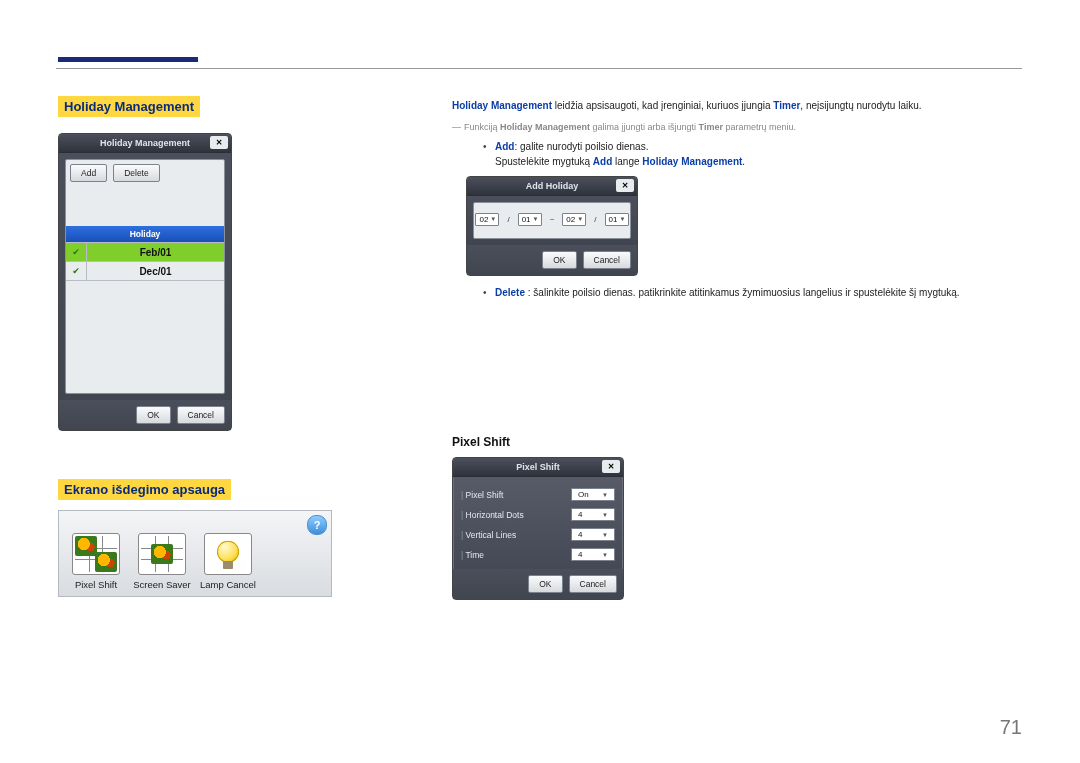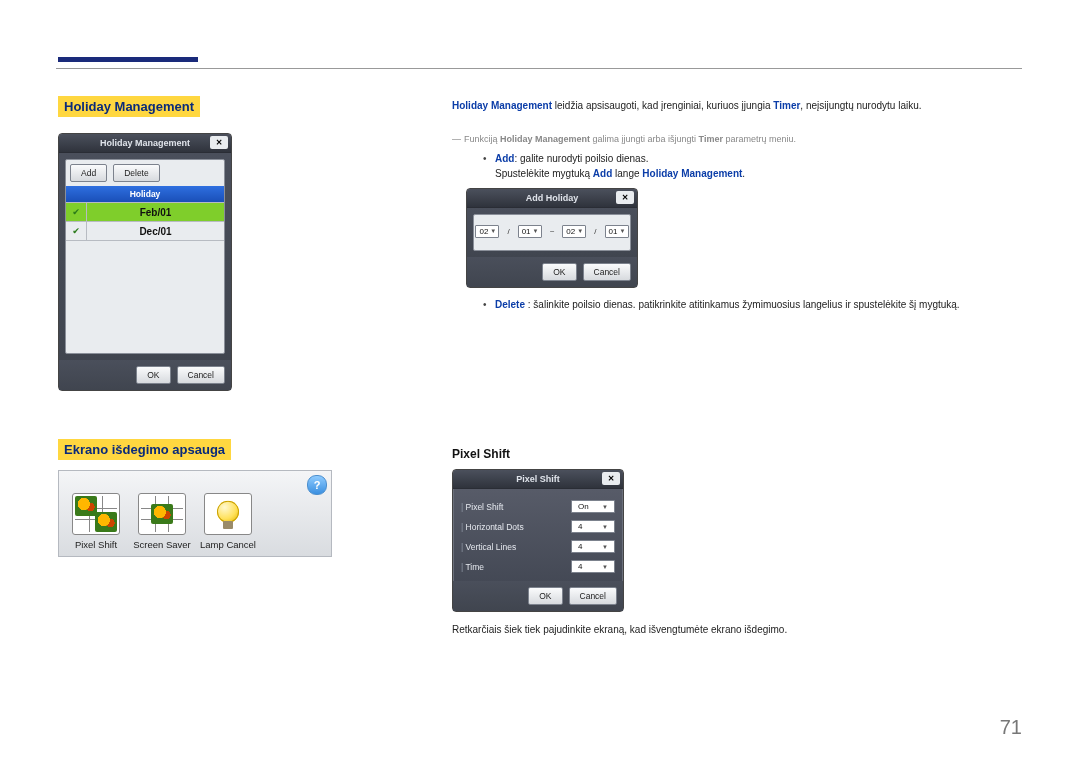--- a/index.html
+++ b/index.html
@@ -52,21 +52,21 @@
   }
   .sub-title {
     color: #111;
     font-weight: bold;
     font-size: 12px;
     margin-bottom: 8px;
   }
   .blue { color: #0b3da8; font-weight: bold; }
   .bold { font-weight: bold; }
   .text-line { font-size: 10px; line-height: 1.55; color: #222; }
-  .grey-note { font-size: 9px; color: #888; margin: 20px 0 6px 0; }
+  .grey-note { font-size: 9px; color: #888; margin: 8px 0 6px 0; }
   .grey-note .dash { margin-right: 3px; }
   ul.bullets { list-style: none; padding-left: 14px; margin: 4px 0; }
   ul.bullets li { position: relative; padding: 1px 0; font-size: 10px; line-height: 1.5; margin-left: 29px; }
   ul.bullets li::before { content: "•"; position: absolute; left: -12px; color: #444; }
 
   
   .win {
     border: 1px solid #444;
     border-radius: 4px;
     background: linear-gradient(#5b5f6c, #3e434f);
@@ -126,21 +126,21 @@
     padding: 6px 6px 6px 0;
     background: linear-gradient(#4a4f5b, #40454f);
   }
 
   
   .hm-win { width: 172px; }
   .hm-addrow { display:flex; gap:6px; padding:4px; }
   .hm-hdr {
     background: linear-gradient(#2e6fe0, #1a4fb8);
     color:#fff; text-align:center; font-weight:bold;
-    font-size:8.5px; padding:3px 0;
+    font-size:8.5px; padding:3px 0;margin-top:40px;
   }
   .hm-row {
     display:flex; align-items:center;
     height:18px; border-top:1px solid #b7bbc2;
   }
   .hm-row.selected { background: #7fce2b; }
   .hm-chk {
     width:20px; display:flex; justify-content:center; align-items:center;
     border-right:1px solid #b7bbc2; height:100%;
   }
@@ -406,17 +406,16 @@
               <span class="caret">▼</span>
             </span>
         </div>
       </div>
       <div class="win-footer">
         <span class="win-btn">OK</span>
         <span class="win-btn">Cancel</span>
       </div>
     </div>
 
-    <div class="text-line" style="margin-top:10px;">Retkarčiais šiek tiek pajudinkite ekraną, kad išvengtumėte ekrano išdegimo.</div>
   </div>
 
   <div class="page-num">71</div>
 </div>
 
 </body></html>

